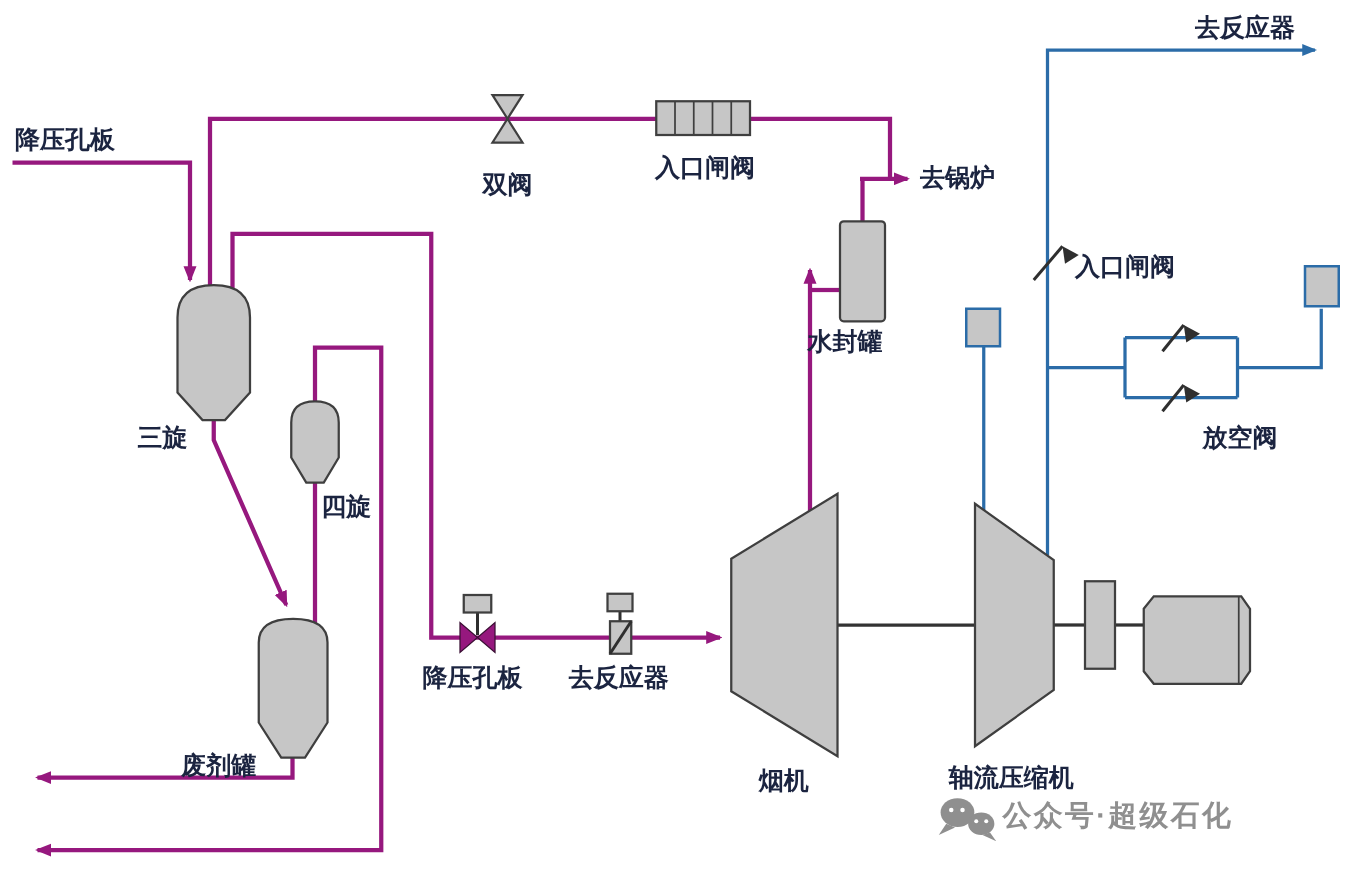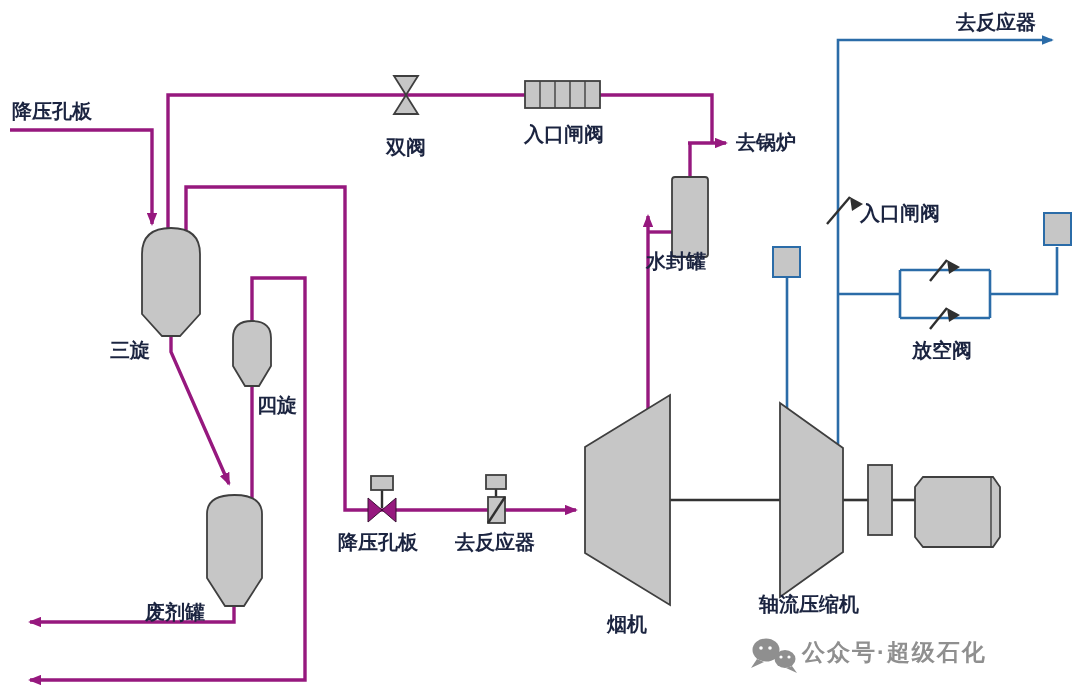--- a/index.html
+++ b/index.html
@@ -133,23 +133,23 @@
     </g>
   </svg>
 
   <div class="lbl" style="left:12px;top:98px">降压孔板</div>
   <div class="lbl" style="left:386px;top:134px">双阀</div>
   <div class="lbl" style="left:524px;top:121px">入口闸阀</div>
   <div class="lbl" style="left:736px;top:129px">去锅炉</div>
   <div class="lbl" style="left:956px;top:9px">去反应器</div>
   <div class="lbl" style="left:110px;top:337px">三旋</div>
   <div class="lbl" style="left:257px;top:392px">四旋</div>
-  <div class="lbl" style="left:646px;top:248px">水封罐</div>
+  <div class="lbl" style="left:646px;top:260px">水封罐</div>
   <div class="lbl" style="left:860px;top:200px">入口闸阀</div>
-  <div class="lbl" style="left:912px;top:337px">放空阀</div>
+  <div class="lbl" style="left:962px;top:337px">放空阀</div>
   <div class="lbl" style="left:338px;top:529px">降压孔板</div>
   <div class="lbl" style="left:455px;top:529px">去反应器</div>
   <div class="lbl" style="left:607px;top:611px">烟机</div>
-  <div class="lbl" style="left:759px;top:591px">轴流压缩机</div>
+  <div class="lbl" style="left:759px;top:609px">轴流压缩机</div>
   <div class="lbl" style="left:145px;top:599px">废剂罐</div>
   <div class="lbl wm" style="left:802px;top:637px">公众号·超级石化</div>
 
 </div>
 
 </body></html>

